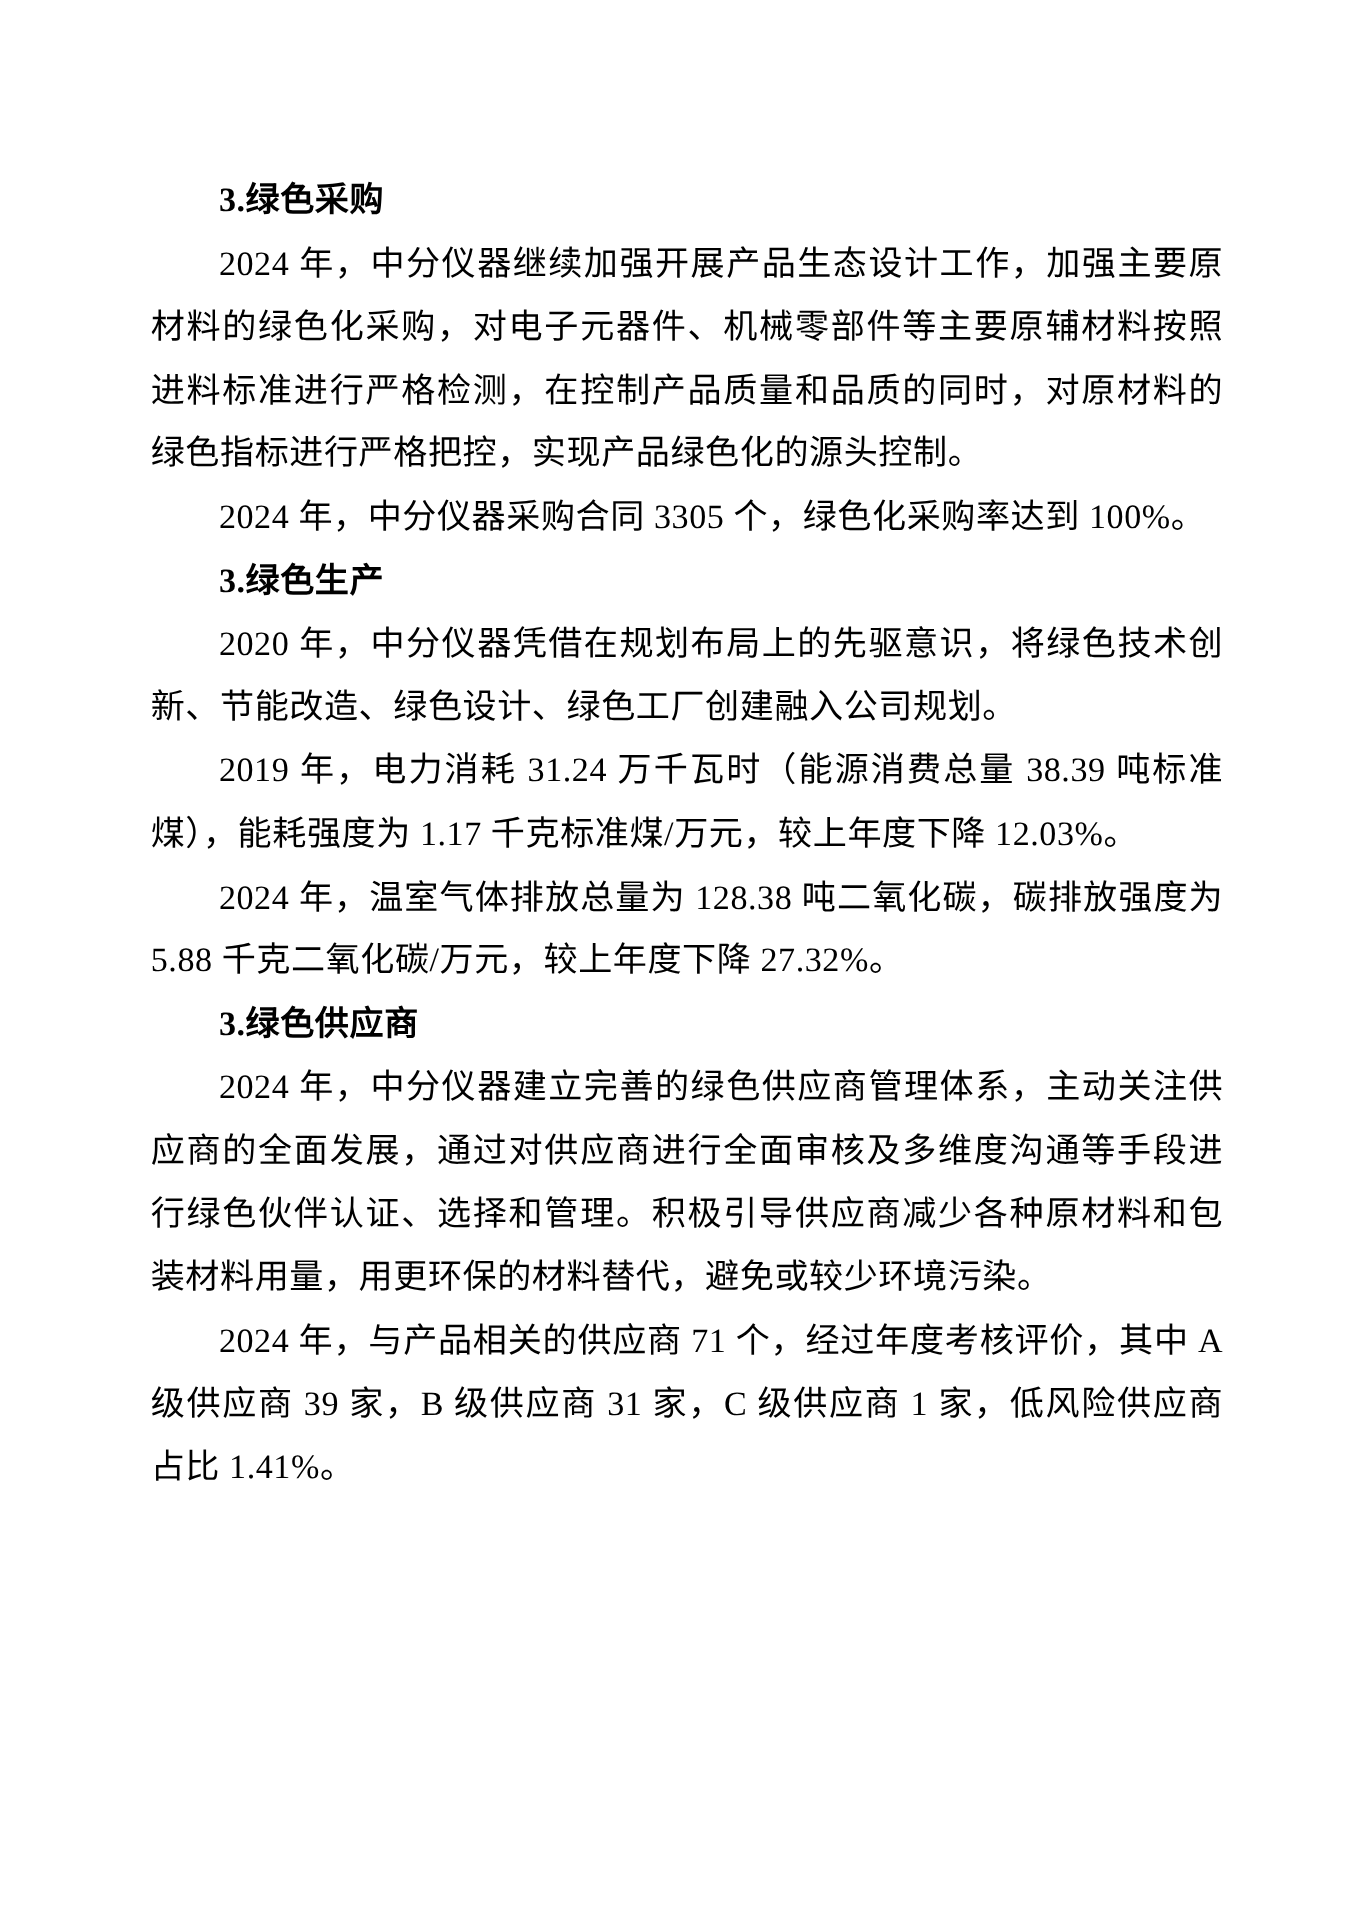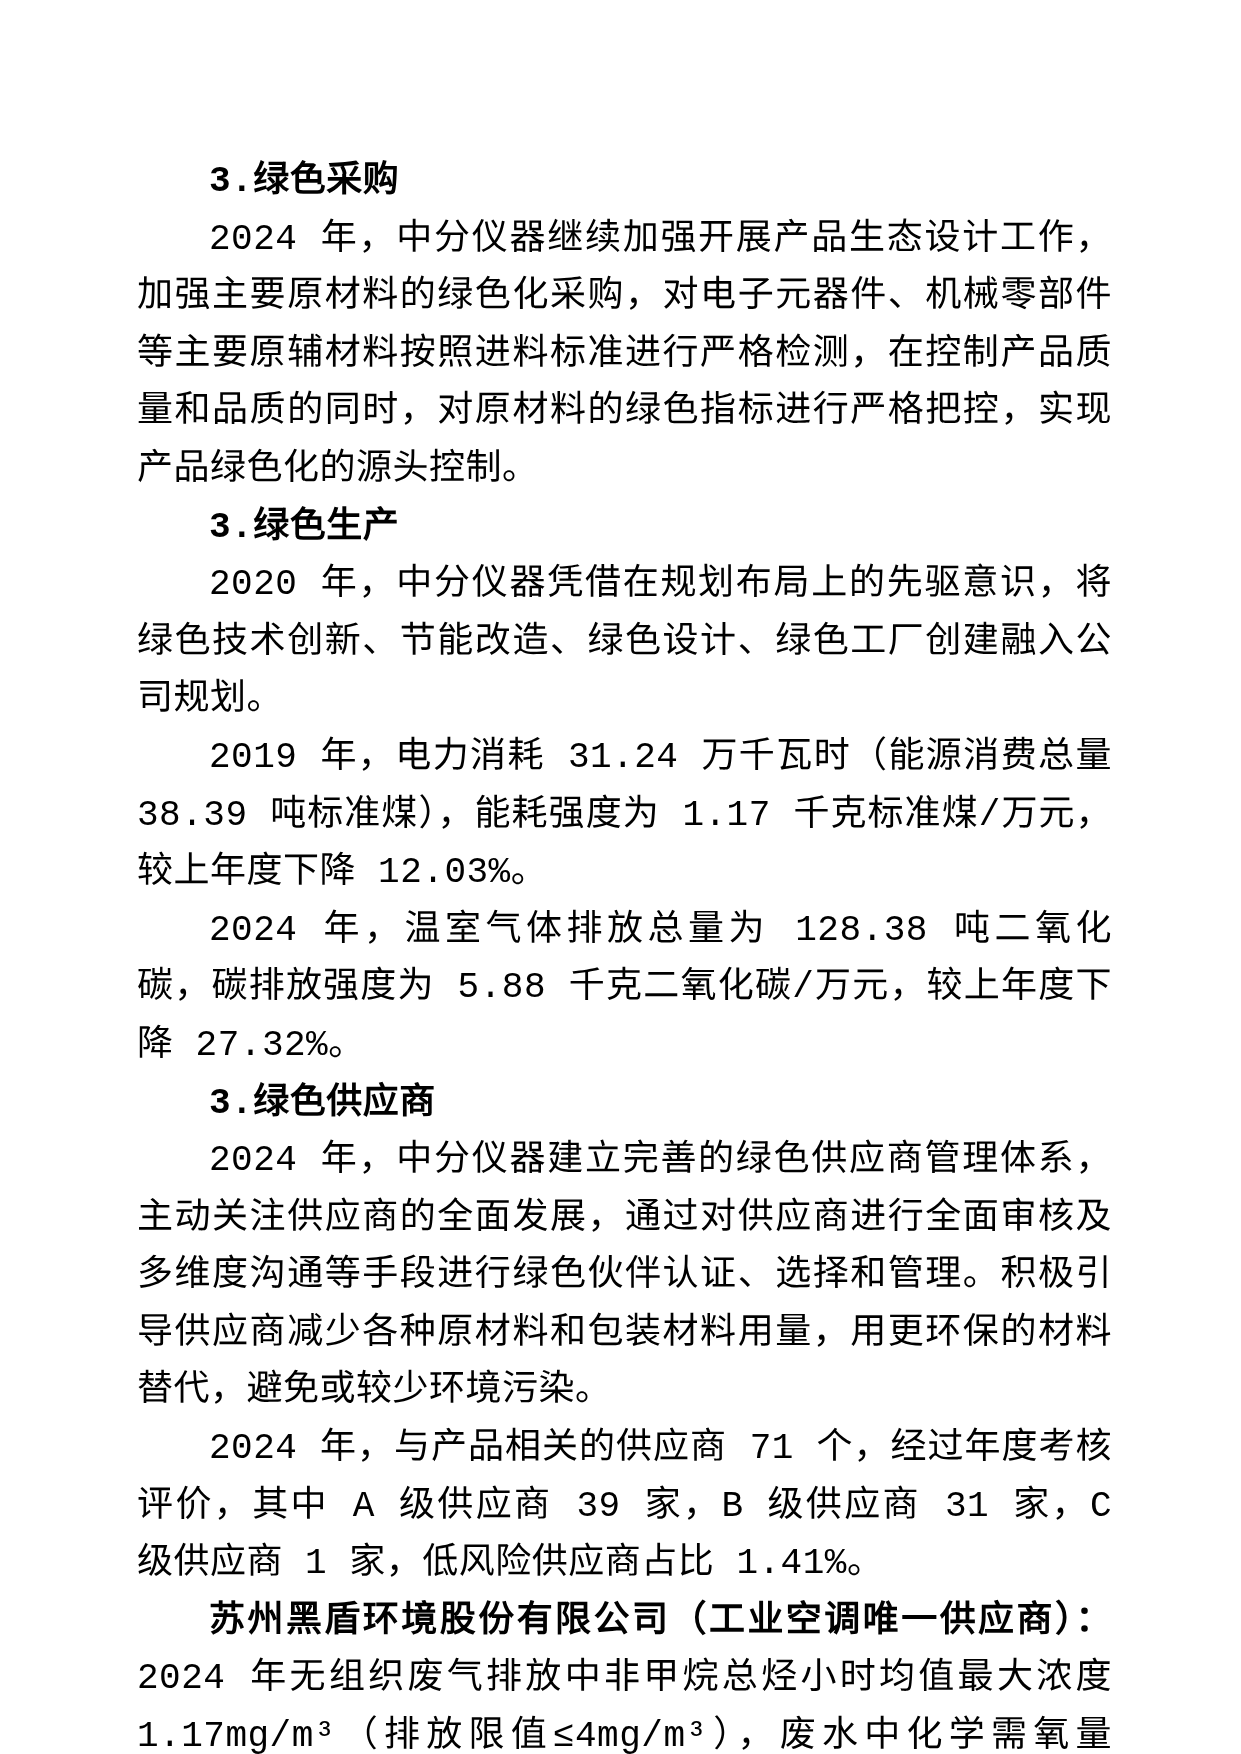--- a/index.html
+++ b/index.html
@@ -18,50 +18,49 @@
   }
   .content {
     position: absolute;
     left: 137px;
     top: 153px;
     width: 975px;
   }
   .para, .hd {
     margin: 0;
     padding: 0;
-    font-size: 36px;
+    font-size: 31px;
     line-height: 57.6px;
     text-align: justify;
     text-indent: 2em;
     font-weight: 400;
     letter-spacing: 0.5px;
-    font-family: Liberation Mono, monospace;
   }
   .hd {
     font-weight: 700;
     text-align: left;
   }
   .lead-bold {
     font-weight: 700;
   }
 </style>
 </head>
 <body>
 
 <div class="page">
   <div class="content">
 
     <p class="hd">3.绿色采购</p>
     <p class="para">2024 年，中分仪器继续加强开展产品生态设计工作，加强主要原材料的绿色化采购，对电子元器件、机械零部件等主要原辅材料按照进料标准进行严格检测，在控制产品质量和品质的同时，对原材料的绿色指标进行严格把控，实现产品绿色化的源头控制。</p>
+    <p class="para">2024 年，中分仪器采购合同 3305 个，绿色化采购率达到 100%。</p>
 
     <p class="hd">3.绿色生产</p>
     <p class="para">2020 年，中分仪器凭借在规划布局上的先驱意识，将绿色技术创新、节能改造、绿色设计、绿色工厂创建融入公司规划。</p>
     <p class="para">2019 年，电力消耗 31.24 万千瓦时（能源消费总量 38.39 吨标准煤），能耗强度为 1.17 千克标准煤/万元，较上年度下降 12.03%。</p>
     <p class="para">2024 年，温室气体排放总量为 128.38 吨二氧化碳，碳排放强度为 5.88 千克二氧化碳/万元，较上年度下降 27.32%。</p>
 
     <p class="hd">3.绿色供应商</p>
     <p class="para">2024 年，中分仪器建立完善的绿色供应商管理体系，主动关注供应商的全面发展，通过对供应商进行全面审核及多维度沟通等手段进行绿色伙伴认证、选择和管理。积极引导供应商减少各种原材料和包装材料用量，用更环保的材料替代，避免或较少环境污染。</p>
     <p class="para">2024 年，与产品相关的供应商 71 个，经过年度考核评价，其中 A 级供应商 39 家，B 级供应商 31 家，C 级供应商 1 家，低风险供应商占比 1.41%。</p>
 
-    <p class="para"><span class="lead-bold">苏州黑盾环境股份有限公司（工业空调唯一供应商）：</span><span>2024 年无组织废气排放中非甲烷总烃小时均值最大浓度 1.17mg/m³（排放限值≤4mg/m³），废水中化学需氧量 88mg/L（排放限值≤400mg/L），氨氮</span></p>
 
   </div>
 </div>
 
 </body></html>

